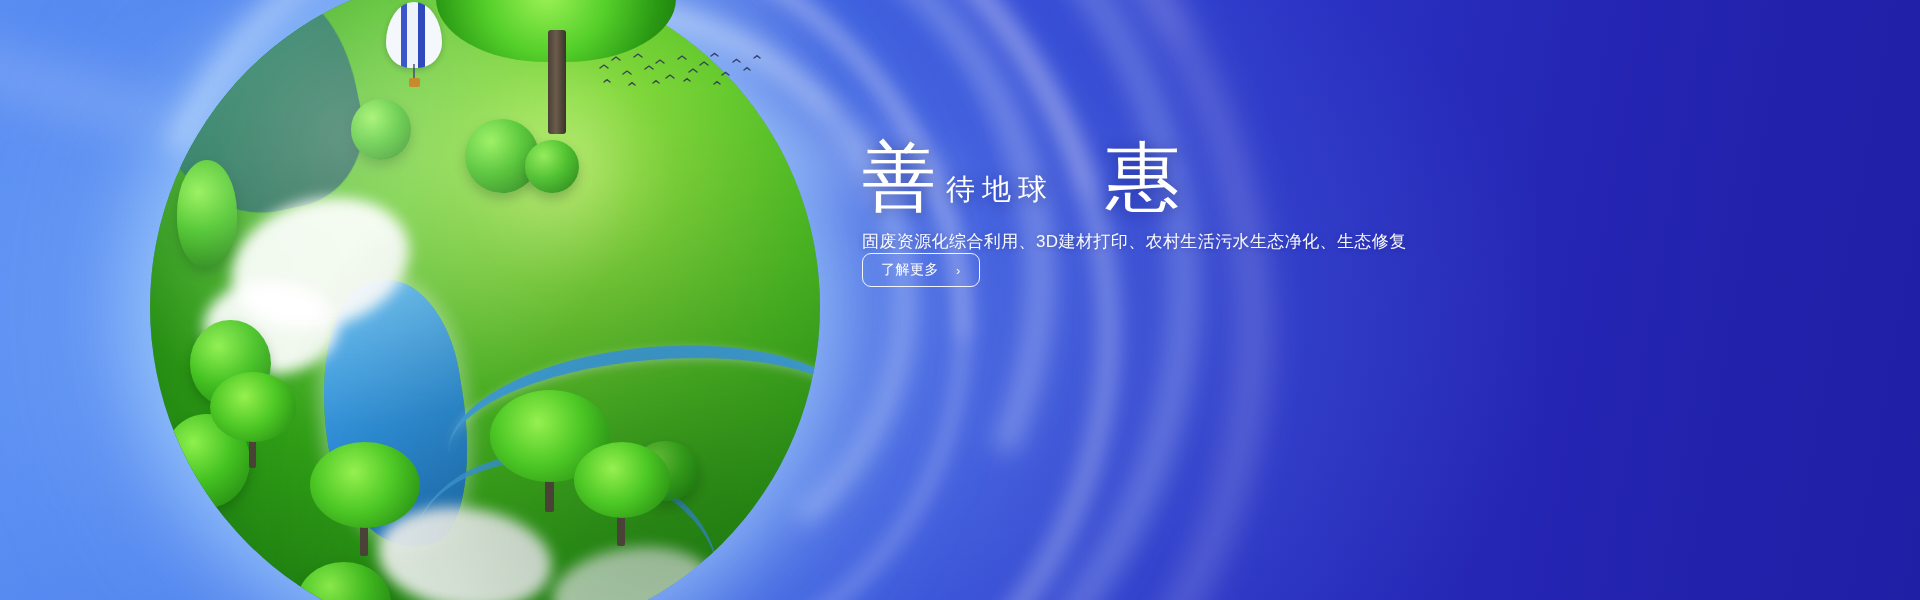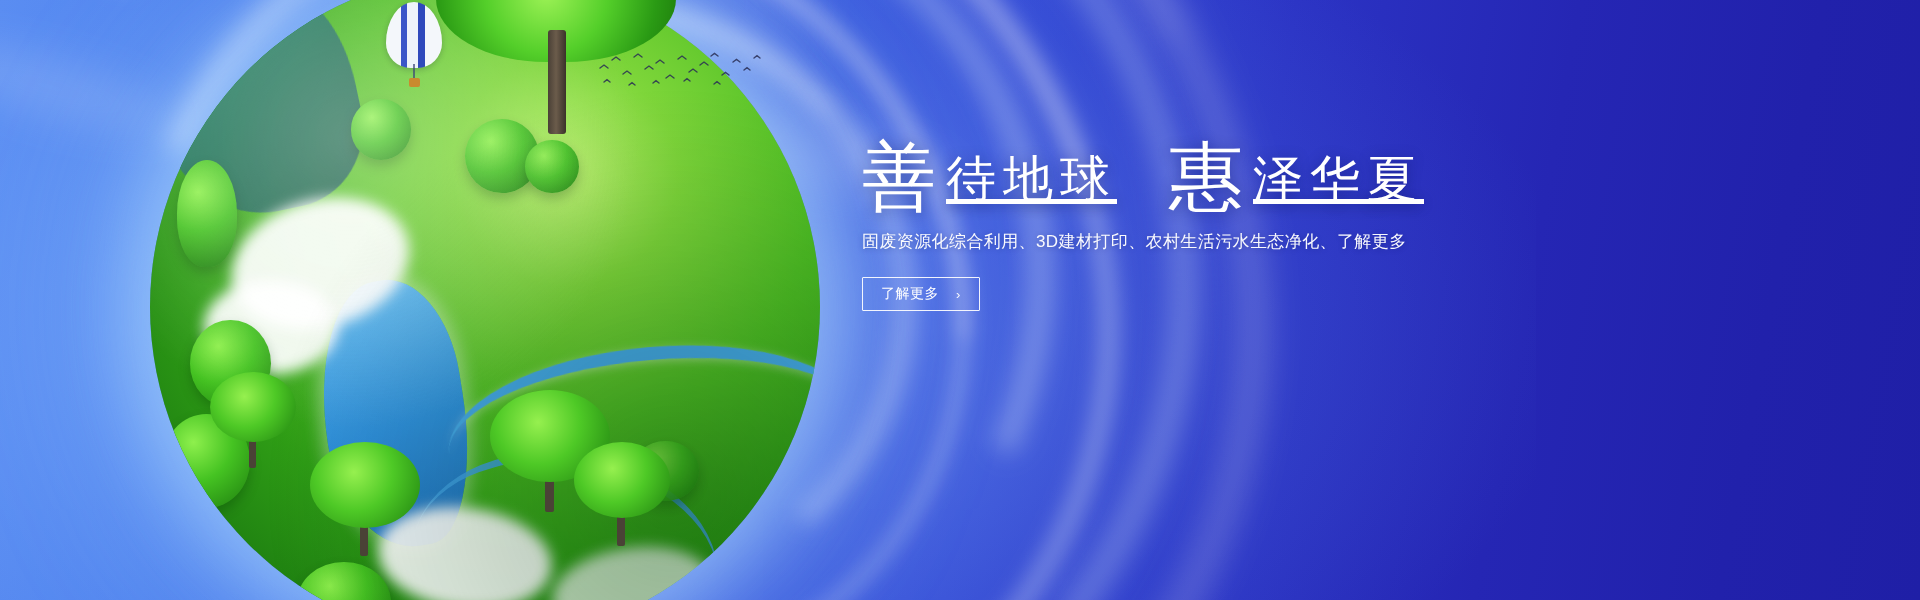--- a/index.html
+++ b/index.html
@@ -200,24 +200,23 @@
     white-space:nowrap;
     text-shadow:0 2px 14px rgba(10,20,90,.45);
   }
   .hl-big{
     font-family:"Liberation Serif","DejaVu Serif",serif;
     font-size:74px;line-height:.95;font-weight:400;
     letter-spacing:0;
   }
   .hl-small{
     font-family:"Liberation Serif","DejaVu Serif",serif;
-    font-size:50px;line-height:1;font-weight:400;
+    font-size:29px;line-height:1;font-weight:400;
     letter-spacing:7px;
     padding:0 0 8px 10px;
-    text-decoration:underline;
   }
   .hl-gap{width:52px;}
 
   .subtitle{
     margin:4px 0 0 0;
     color:#ffffff;
     font-size:25px;
     letter-spacing:7px;
     white-space:nowrap;
     text-shadow:0 1px 8px rgba(10,20,90,.4);
@@ -226,24 +225,23 @@
     margin:18px 0 0 0;
     color:#ffffff;
     font-size:17px;
     letter-spacing:.4px;
     white-space:nowrap;
     opacity:.97;
     text-shadow:0 1px 6px rgba(10,20,90,.35);
   }
   .cta{
     display:inline-flex;align-items:center;justify-content:center;gap:17px;
-    margin-top:24px;
     width:118px;height:34px;
     border:1px solid rgba(255,255,255,.92);
-    border-radius:1px;
+    border-radius:9px;
     background:transparent;
     color:#ffffff;
     font-size:14px;
     letter-spacing:.5px;
     cursor:pointer;
     font-family:"Liberation Sans","DejaVu Sans",sans-serif;
     white-space:nowrap;
   }
   .cta .chev{font-size:13px;line-height:1;opacity:.95;}
 </style>
@@ -344,25 +342,24 @@
     </g>
   </svg>
 
   <div class="content">
 
     <div class="headline">
       <span class="hl-big">善</span>
       <span class="hl-small">待地球</span>
       <span class="hl-gap"></span>
       <span class="hl-big">惠</span>
-      <span class="hl-small">泽华夏</span>
-    </div>
-
-
-    <p class="desc">固废资源化综合利用、3D建材打印、农村生活污水生态净化、了解更多</p>
+    </div>
+
+
+    <p class="desc">固废资源化综合利用、3D建材打印、农村生活污水生态净化、生态修复</p>
 
     <button class="cta">
       <span>了解更多</span>
       <span class="chev">›</span>
     </button>
 
   </div>
 </div>
 
 </body></html>

